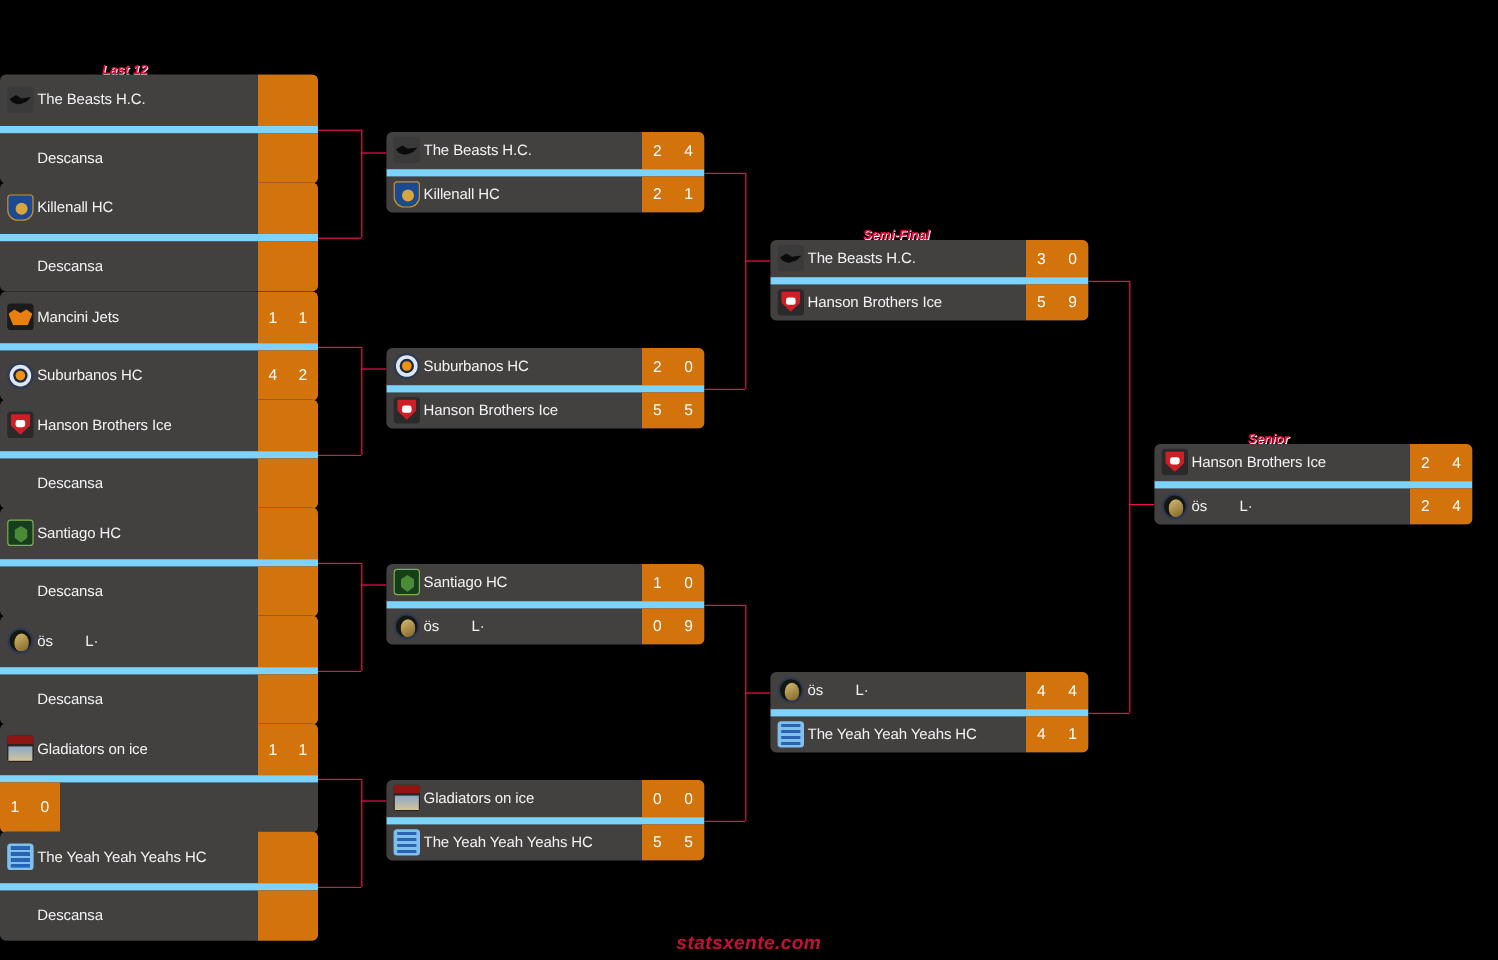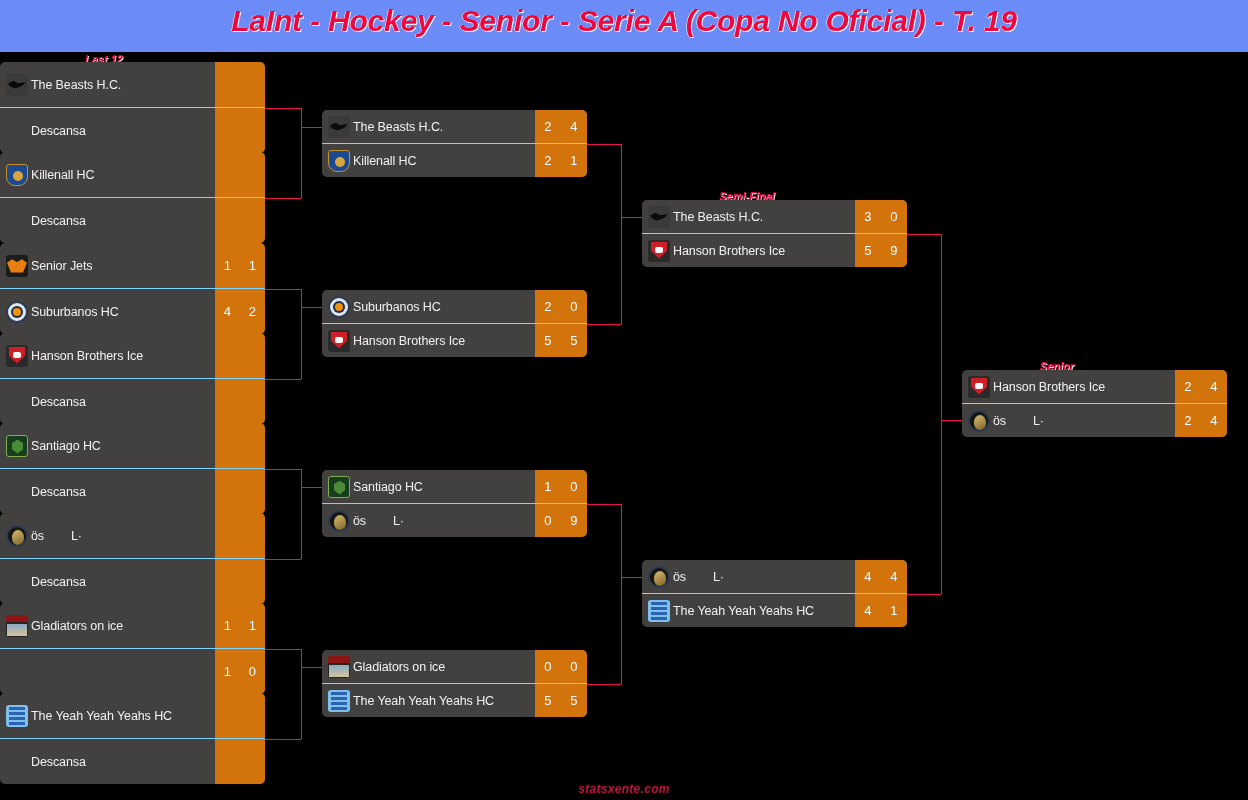--- a/index.html
+++ b/index.html
@@ -44,21 +44,21 @@
     overflow: hidden;
     display: flex;
     flex-direction: column;
   }
   .row {
     display: flex;
     flex: 1 1 0;
     min-height: 0;
     align-items: stretch;
   }
-  .row + .row { border-top: 1px solid #7dd3fc; justify-content: flex-end; }
+  .row + .row { border-top: 6px solid #7dd3fc; }
   .team {
     flex: 1 1 auto;
     display: flex;
     align-items: center;
     gap: 3px;
     padding-left: 6px;
     min-width: 0;
     overflow: hidden;
   }
   .crest {
@@ -159,33 +159,30 @@
   }
   .crest-yeah { background:#7fc0ef; }
   .crest-yeah::after {
     content:""; position:absolute; left:3px; top:2px; width:16px; height:18px;
     background:repeating-linear-gradient(180deg,#2b63b0 0 3px,#7fc0ef 3px 5px);
   }
 
   .watermark {
     position: absolute; left: 0; bottom: 4px; width: 1248px;
     text-align: center;
-    font-size: 12px; font-weight: bold; font-style: italic;
+    font-size: 16px; font-weight: bold; font-style: italic;
     color: #c3103a;
     letter-spacing: 0.3px;
   }
 </style>
 </head>
 <body>
 
 <div id="root">
 
-  <div class="header-band">
-    <div class="header-title">LaInt - Hockey - Senior - Serie A (Copa No Oficial) - T. 19</div>
-  </div>
 
   <div id="labels">
       <div class="round-label" style="left: 34px; top: 53px; width: 140px;">Last 12</div>
       <div class="round-label" style="left: 373px; top: 110px; width: 140px;">Quarter-Final</div>
       <div class="round-label" style="left: 677px; top: 190px; width: 140px;">Semi-Final</div>
       <div class="round-label" style="left: 987px; top: 360px; width: 140px;">Senior</div>
     </div>
   <div id="connectors">
       <div class="conn h" style="left: 265px; top: 107.5px; width: 36px;"></div>
       <div class="conn h" style="left: 265px; top: 197.5px; width: 36px;"></div>
@@ -256,21 +253,21 @@
           <div class="scores" style="flex-basis: 50px; width: 50px;">
             <span class="sc"></span>
             <span class="sc"></span>
           </div>
         </div>
       </div>
       <div class="match" style="left: 0px; top: 243px; width: 265px; height: 91px;">
         <div class="row">
           <div class="team">
             <span class="crest crest-mancini"></span>
-            <span class="tname">Senior Jets</span>
+            <span class="tname">Mancini Jets</span>
           </div>
           <div class="scores" style="flex-basis: 50px; width: 50px;">
             <span class="sc">1</span>
             <span class="sc">1</span>
           </div>
         </div>
         <div class="row">
           <div class="team">
             <span class="crest crest-suburbanos"></span>
             <span class="tname">Suburbanos HC</span>

